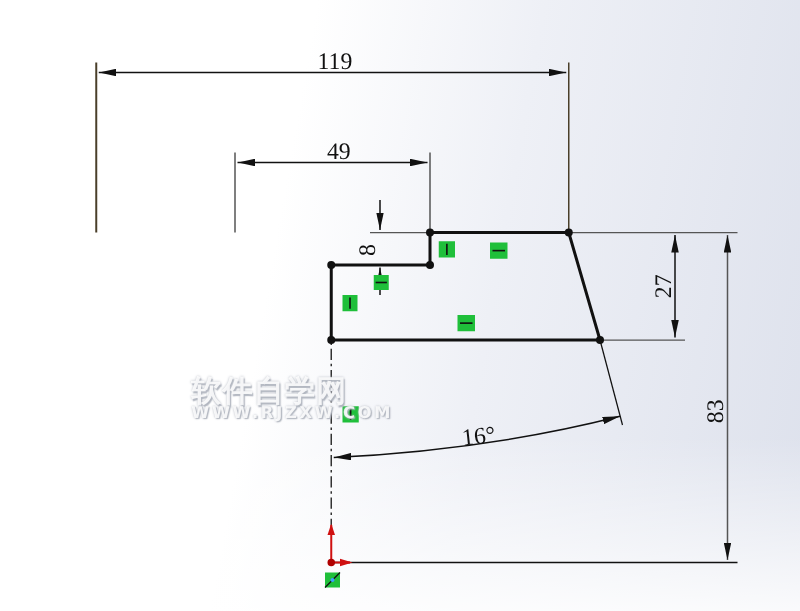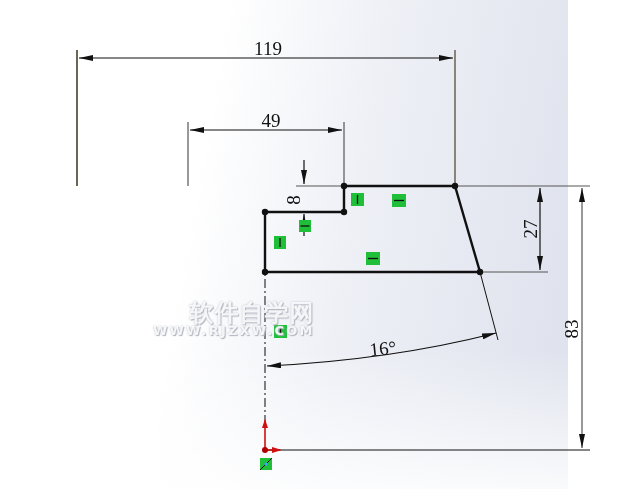--- a/index.html
+++ b/index.html
@@ -1,20 +1,19 @@
 <!DOCTYPE html>
 <html><head>
 <meta charset="utf-8">
 <style>
   html, body { margin: 0; padding: 0; }
   body { width: 640px; height: 489px; overflow: hidden; font-family: "Liberation Serif", serif; }
   #canvas {
-    position: relative; width: 568px; height: 489px;
+    position: relative; width: 640px; height: 489px;
     background: linear-gradient(100deg, #ffffff 0%, #ffffff 35%, #eef0f6 60%, #dde1ec 100%);
-    text-align: right;
   }
   #canvas::after {
     content: ""; position: absolute; left: 0; right: 0; bottom: 0; height: 140px;
     background: linear-gradient(180deg, rgba(255,255,255,0) 0%, rgba(255,255,255,0.85) 100%);
     pointer-events: none;
   }
   svg { position: absolute; left: 0; top: 0; z-index: 1; }
   .dimtext { font-family: "Liberation Serif", serif; font-size: 19px; fill: #111; }
   .watermark {
     position: absolute; left: 153px; top: 252px; z-index: 2;

